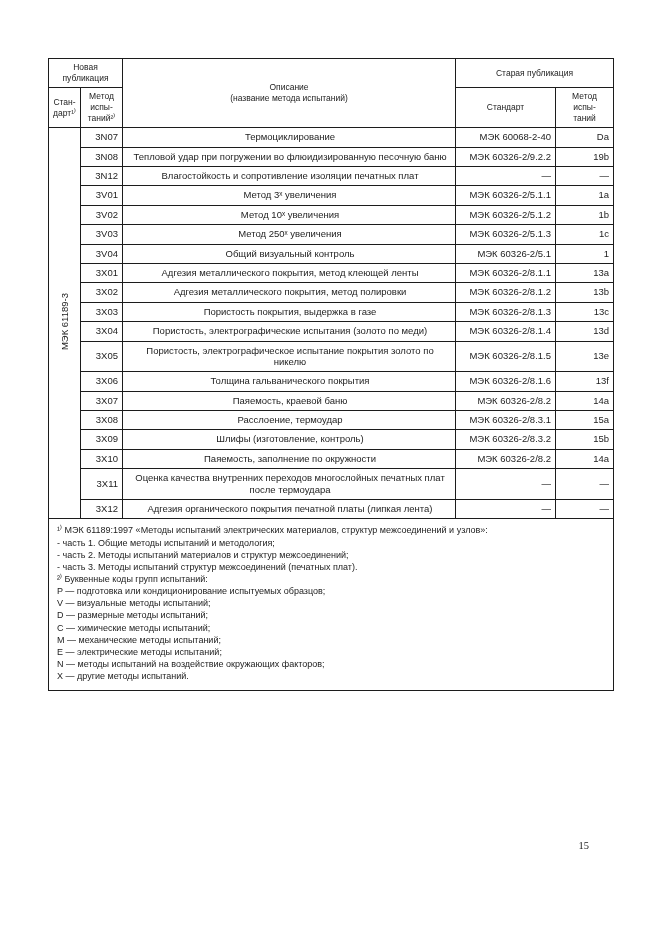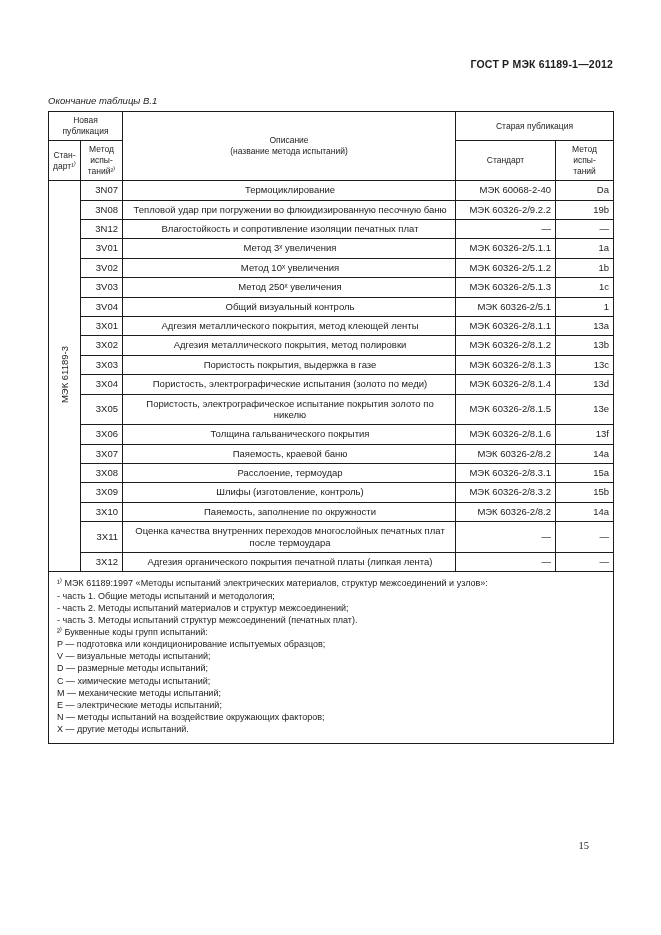--- a/index.html
+++ b/index.html
@@ -75,23 +75,21 @@
     right: 72px;
     font-size: 10.5px;
     font-family: Liberation Serif, serif;
   }
 </style>
 </head>
 <body>
 
 <div class="page">
 
-  <div class="header-right">ГОСТ Р МЭК 61189-1—2012</div>
-
-  <div class="caption">Окончание таблицы В.1</div>
+
 
   <table>
     <colgroup>
       <col style="width:32px">
       <col style="width:42px">
       <col style="width:333px">
       <col style="width:100px">
       <col style="width:58px">
     </colgroup>
     <thead>

